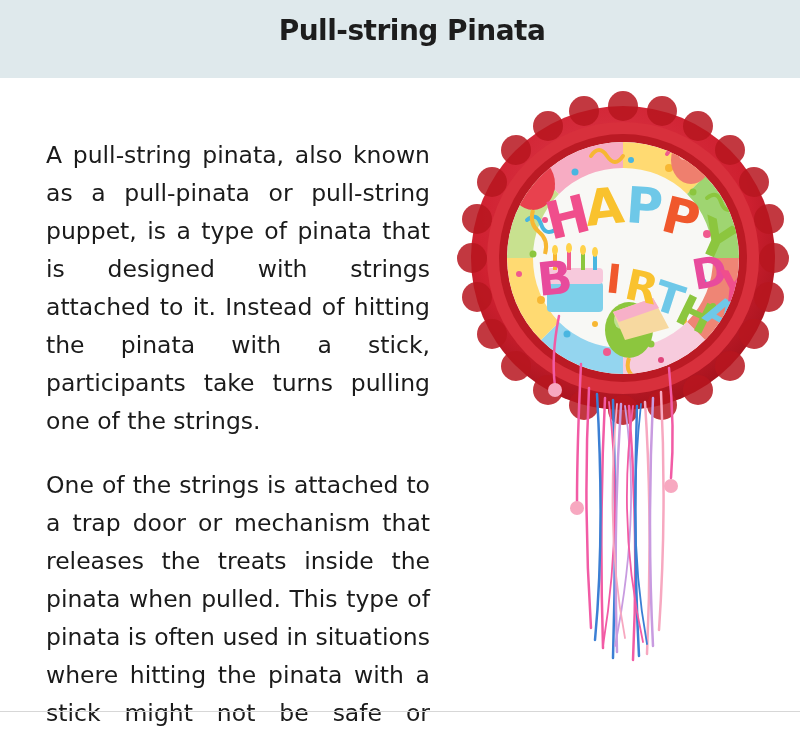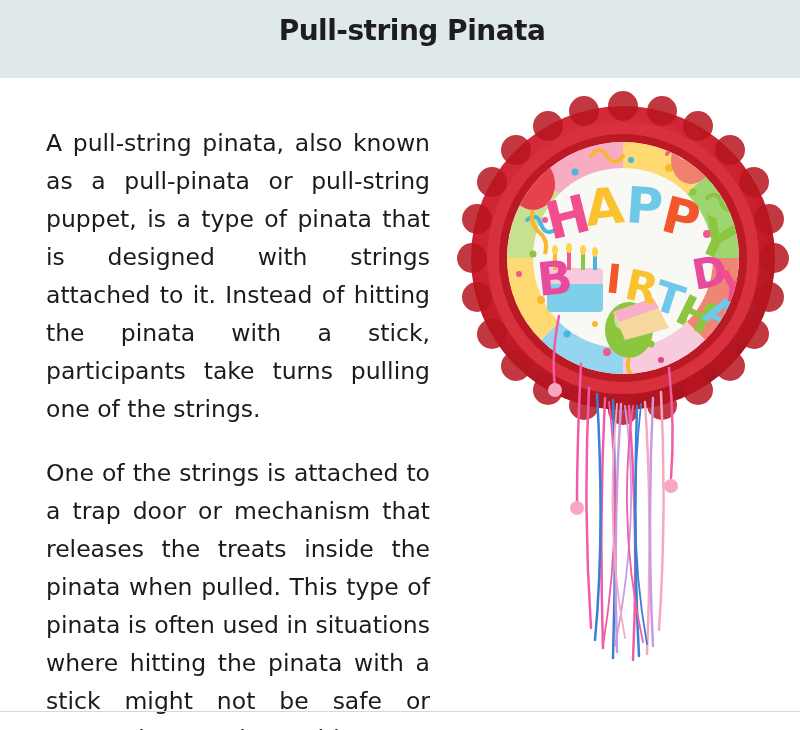--- a/index.html
+++ b/index.html
@@ -60,21 +60,21 @@
     top: 42px;
     width: 384px;
   }
 
   .para {
     font-size: 23.5px;
     line-height: 38px;
     color: #1b1b1b;
     text-align: justify;
     text-justify: inter-word;
-    margin: 4px 0 26px 0;
+    margin: 16px 0 26px 0;
     font-family: "DejaVu Sans", sans-serif;
   }
   .para:last-child {
     margin-bottom: 0;
   }
 
   
   .footer-rule {
     position: absolute;
     left: 0;

